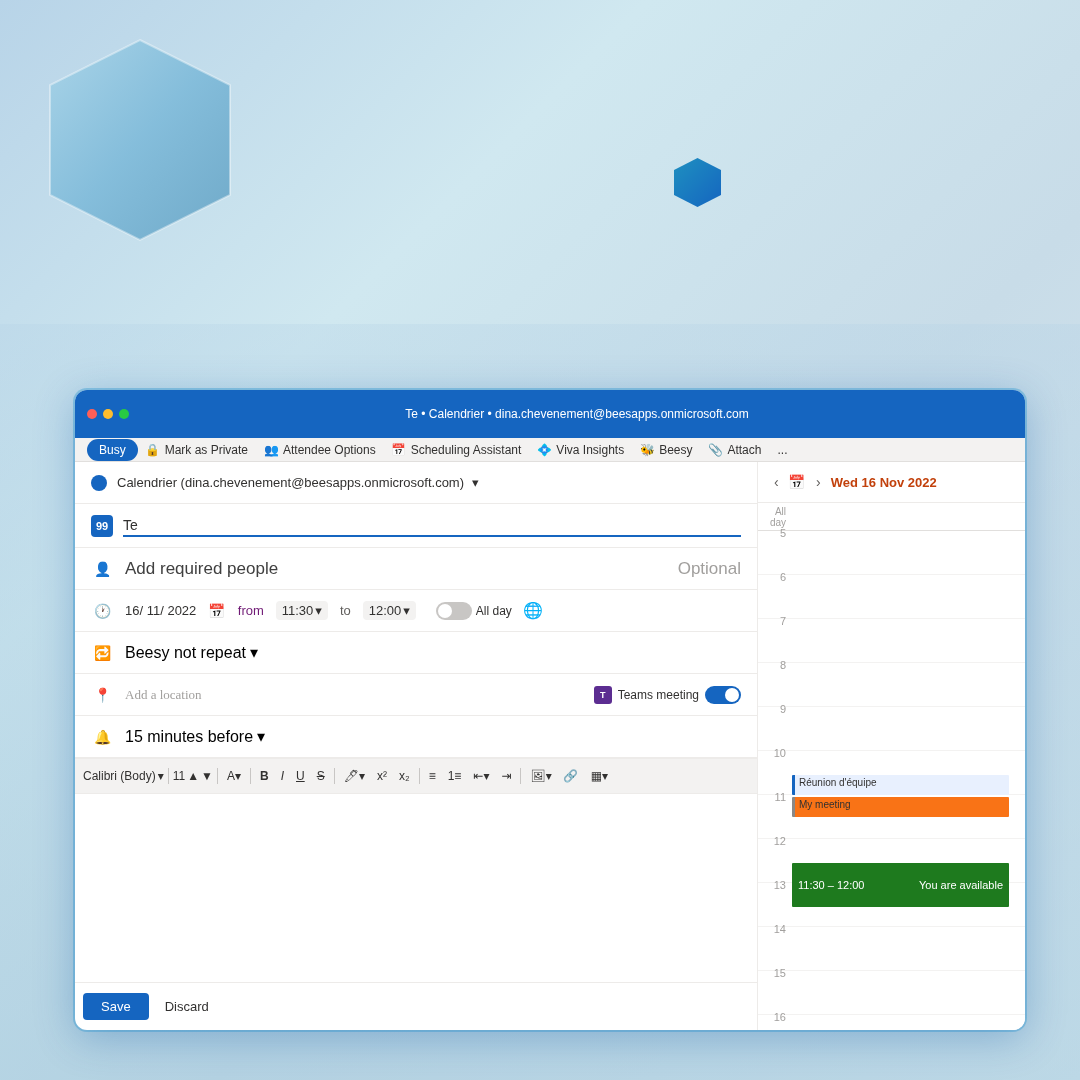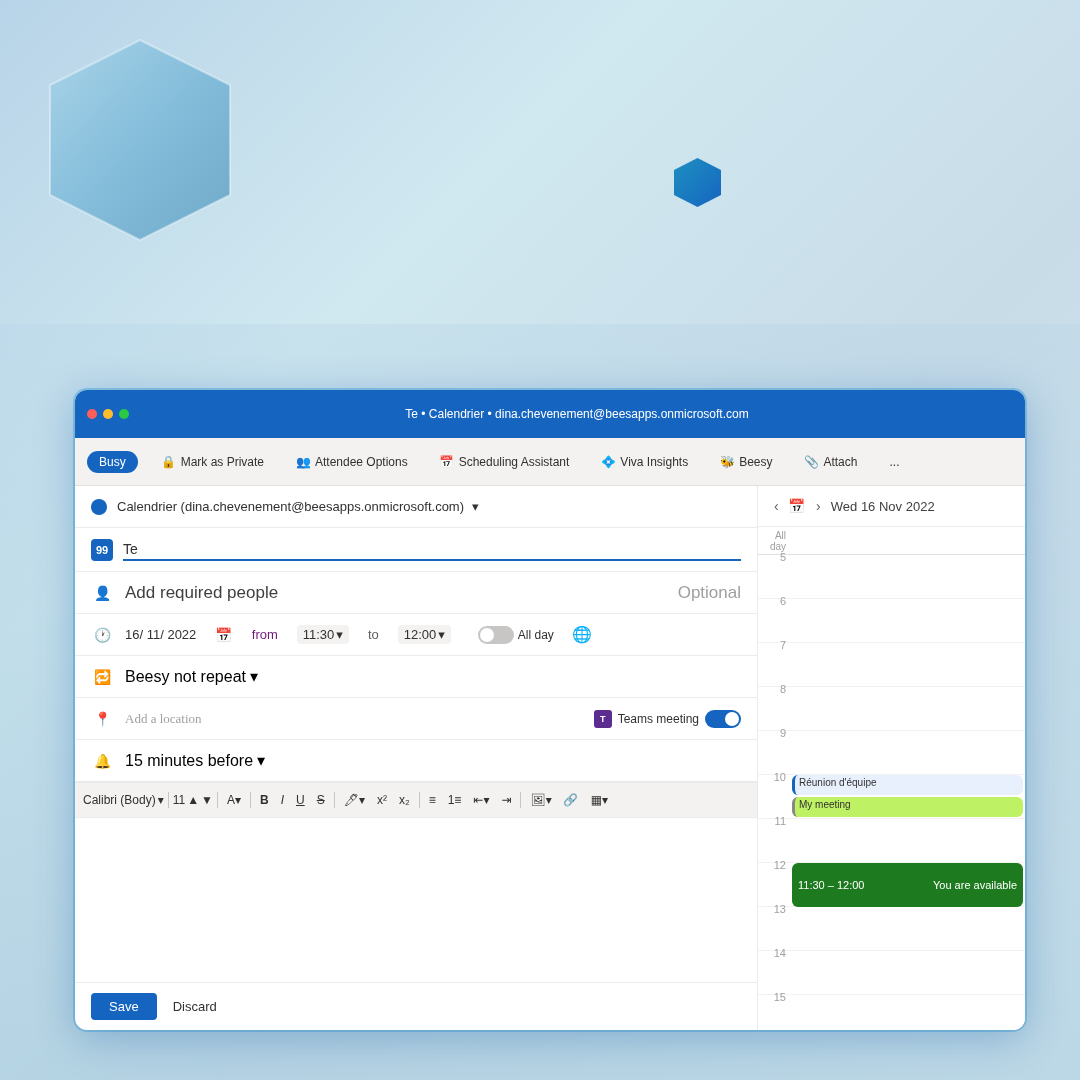--- a/index.html
+++ b/index.html
@@ -94,25 +94,25 @@
     .title-text {
       flex: 1;
       text-align: center;
       color: white;
       font-size: 12px;
     }
 
     
     .toolbar {
       background: #f3f2f1;
-      height: 48px;
+      height: 24px;
       display: flex;
       align-items: center;
       padding: 0 12px;
-      gap: 16px;
+      gap: 0;
       border-bottom: 1px solid #e1dfdd;
       flex-shrink: 0;
     }
 
     .toolbar-btn {
       display: flex;
       align-items: center;
       gap: 4px;
       padding: 4px 8px;
       border-radius: 4px;
@@ -226,21 +226,21 @@
 
     .optional-label {
       margin-left: auto;
       color: #a19f9d;
       font-size: 17px;
     }
 
     .date-row {
       display: flex;
       align-items: center;
-      gap: 19px;
+      gap: 12px;
       font-size: 13px;
       color: #323130;
     }
 
     .date-value {
       font-size: 13px;
       color: #323130;
     }
 
     .date-icon {
@@ -384,21 +384,21 @@
     .body-area {
       flex: 1;
       background: white;
       overflow: hidden;
     }
 
     
     .form-footer {
       display: flex;
       align-items: center;
-      padding: 10px 16px;
+      padding: 10px 8px;
       border-top: 1px solid #edebe9;
       gap: 8px;
       flex-shrink: 0;
     }
 
     .save-btn {
       background: #1565c0;
       color: white;
       border: none;
       border-radius: 4px;
@@ -438,22 +438,22 @@
       background: none;
       border: none;
       cursor: pointer;
       font-size: 14px;
       color: #605e5c;
       padding: 2px 4px;
     }
 
     .cal-date-title {
       font-size: 13px;
-      font-weight: 400;
-      color: #404040;
+      font-weight: 700;
+      color: #c2410c;
     }
 
     .cal-mini-icon {
       font-size: 14px;
       color: #605e5c;
     }
 
     
     .time-grid {
       flex: 1;
@@ -497,37 +497,38 @@
       font-size: 10px;
       color: #a19f9d;
       text-align: right;
       padding-right: 4px;
     }
 
     
     .event-block {
       position: absolute;
       left: 2px;
-      right: 2px;
-      border-radius: 6px;
+      right: 16px;
+      border-radius: 1px;
       padding: 2px 4px;
       font-size: 10px;
       color: #323130;
       overflow: hidden;
+      margin-top: 24px;
     }
 
     .event-reunion {
       background: #e8f0fe;
       border-left: 3px solid #1565c0;
       top: 0;
       height: 20px;
     }
 
     .event-my {
-      background: #bef264;
+      background: #f97316;
       border-left: 3px solid #8a8886;
       top: 22px;
       height: 20px;
     }
 
     .event-new {
       background: #1e7a1e;
       color: white;
       top: 0;
       height: 44px;

